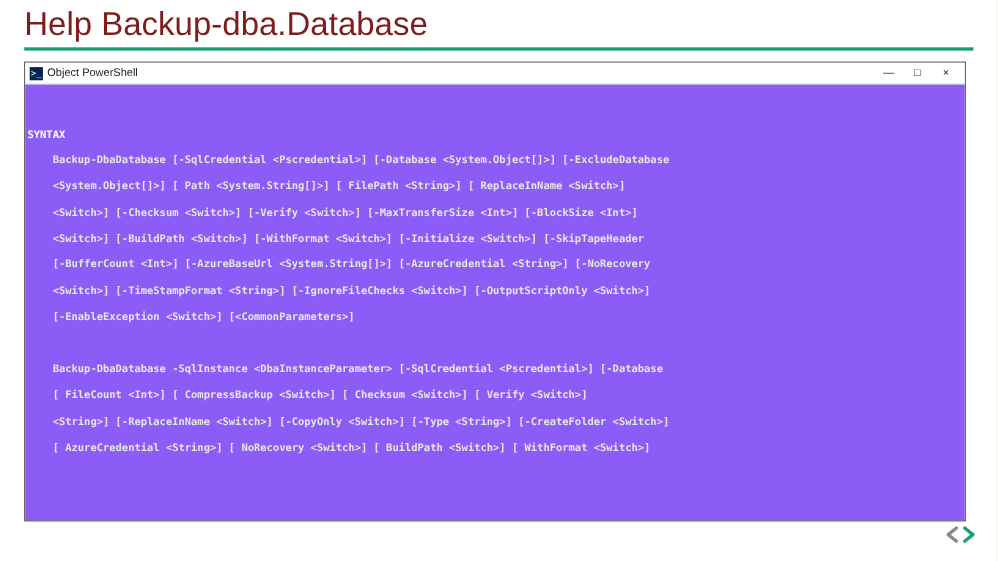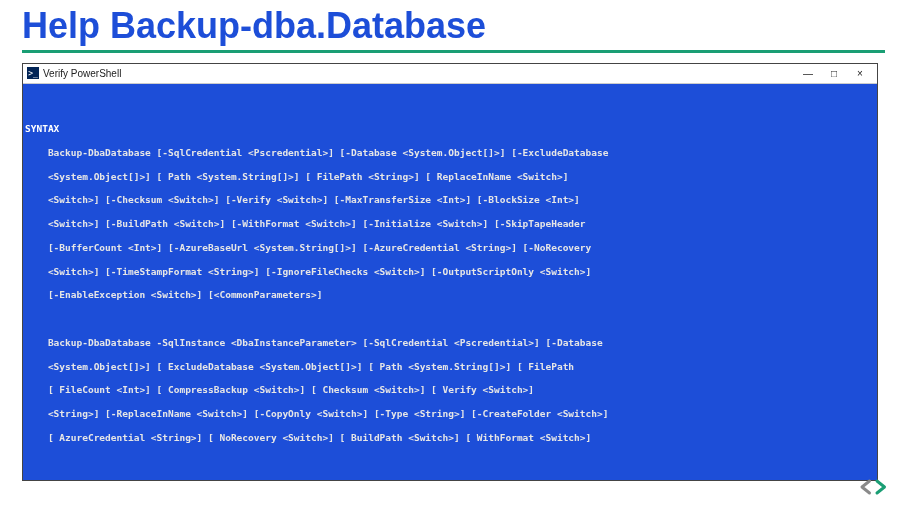--- a/index.html
+++ b/index.html
@@ -8,23 +8,23 @@
     width: 907px; height: 510px;
     background: #fff;
     font-family: "Segoe UI", Arial, sans-serif;
     overflow: hidden;
   }
   .slide {
     width: 907px; height: 510px;
     position: relative;
   }
   .title {
-    font-size: 36px;
-    font-weight: 700;
-    color: #1d4ed8;
+    font-size: 30px;
+    font-weight: 400;
+    color: #7f1d1d;
     padding: 6px 22px 0 22px;
     line-height: 1.1;
   }
   .underline {
     height: 3px;
     background: #1a9e74;
     margin: 4px 22px 10px 22px;
   }
   .ps-window {
     margin: 0 22px 0 22px;
@@ -54,21 +54,21 @@
   }
   .titlebar .spacer { flex: 1; }
   .win-btn {
     width: 26px; height: 18px;
     display: inline-flex;
     align-items: center; justify-content: center;
     font-size: 10px;
     color: #222;
   }
   .console {
-    background: #1d4ed8;
+    background: #8b5cf6;
     color: #e6e6e6;
     font-family: "Lucida Console", Consolas, monospace;
     font-size: 9.5px;
     line-height: 1.25;
     padding: 4px 0 0 0;
     width: 100%;
     height: 396px;
     overflow: hidden;
     white-space: pre;
   }
@@ -83,40 +83,39 @@
 </head>
 <body>
 
 <div class="slide">
   <div class="title">Help Backup-dba.Database</div>
   <div class="underline"></div>
 
   <div class="ps-window">
     <div class="titlebar">
       <span class="ps-icon">&gt;_</span>
-      <span>Verify PowerShell</span>
+      <span>Object PowerShell</span>
       <span class="spacer"></span>
       <span class="win-btn">—</span>
       <span class="win-btn">□</span>
       <span class="win-btn">×</span>
     </div>
 
     <div class="console">
 <div class="ln"> </div>
 <div class="ln hdr">SYNTAX</div>
 <div class="ln">    Backup-DbaDatabase [-SqlCredential &lt;Pscredential&gt;] [-Database &lt;System.Object[]&gt;] [-ExcludeDatabase</div>
 <div class="ln">    &lt;System.Object[]&gt;] [ Path &lt;System.String[]&gt;] [ FilePath &lt;String&gt;] [ ReplaceInName &lt;Switch&gt;]</div>
 <div class="ln">    &lt;Switch&gt;] [-Checksum &lt;Switch&gt;] [-Verify &lt;Switch&gt;] [-MaxTransferSize &lt;Int&gt;] [-BlockSize &lt;Int&gt;]</div>
 <div class="ln">    &lt;Switch&gt;] [-BuildPath &lt;Switch&gt;] [-WithFormat &lt;Switch&gt;] [-Initialize &lt;Switch&gt;] [-SkipTapeHeader</div>
 <div class="ln">    [-BufferCount &lt;Int&gt;] [-AzureBaseUrl &lt;System.String[]&gt;] [-AzureCredential &lt;String&gt;] [-NoRecovery</div>
 <div class="ln">    &lt;Switch&gt;] [-TimeStampFormat &lt;String&gt;] [-IgnoreFileChecks &lt;Switch&gt;] [-OutputScriptOnly &lt;Switch&gt;]</div>
 <div class="ln">    [-EnableException &lt;Switch&gt;] [&lt;CommonParameters&gt;]</div>
 <div class="ln"> </div>
 <div class="ln">    Backup-DbaDatabase -SqlInstance &lt;DbaInstanceParameter&gt; [-SqlCredential &lt;Pscredential&gt;] [-Database</div>
-<div class="ln">    &lt;System.Object[]&gt;] [ ExcludeDatabase &lt;System.Object[]&gt;] [ Path &lt;System.String[]&gt;] [ FilePath</div>
 <div class="ln">    [ FileCount &lt;Int&gt;] [ CompressBackup &lt;Switch&gt;] [ Checksum &lt;Switch&gt;] [ Verify &lt;Switch&gt;]</div>
 <div class="ln">    &lt;String&gt;] [-ReplaceInName &lt;Switch&gt;] [-CopyOnly &lt;Switch&gt;] [-Type &lt;String&gt;] [-CreateFolder &lt;Switch&gt;]</div>
 <div class="ln">    [ AzureCredential &lt;String&gt;] [ NoRecovery &lt;Switch&gt;] [ BuildPath &lt;Switch&gt;] [ WithFormat &lt;Switch&gt;]</div>
 
 
 
 
 
 
 

